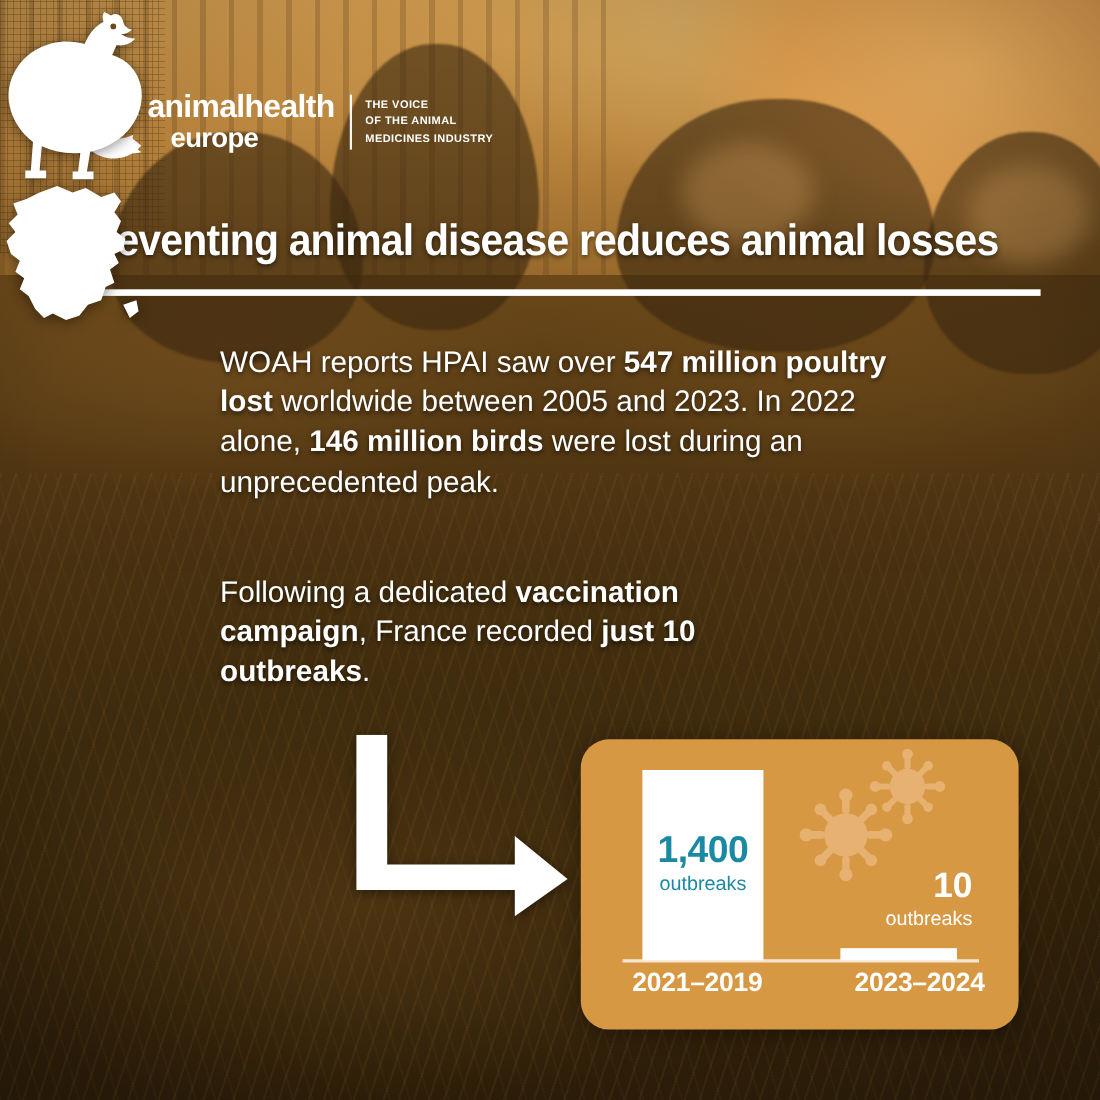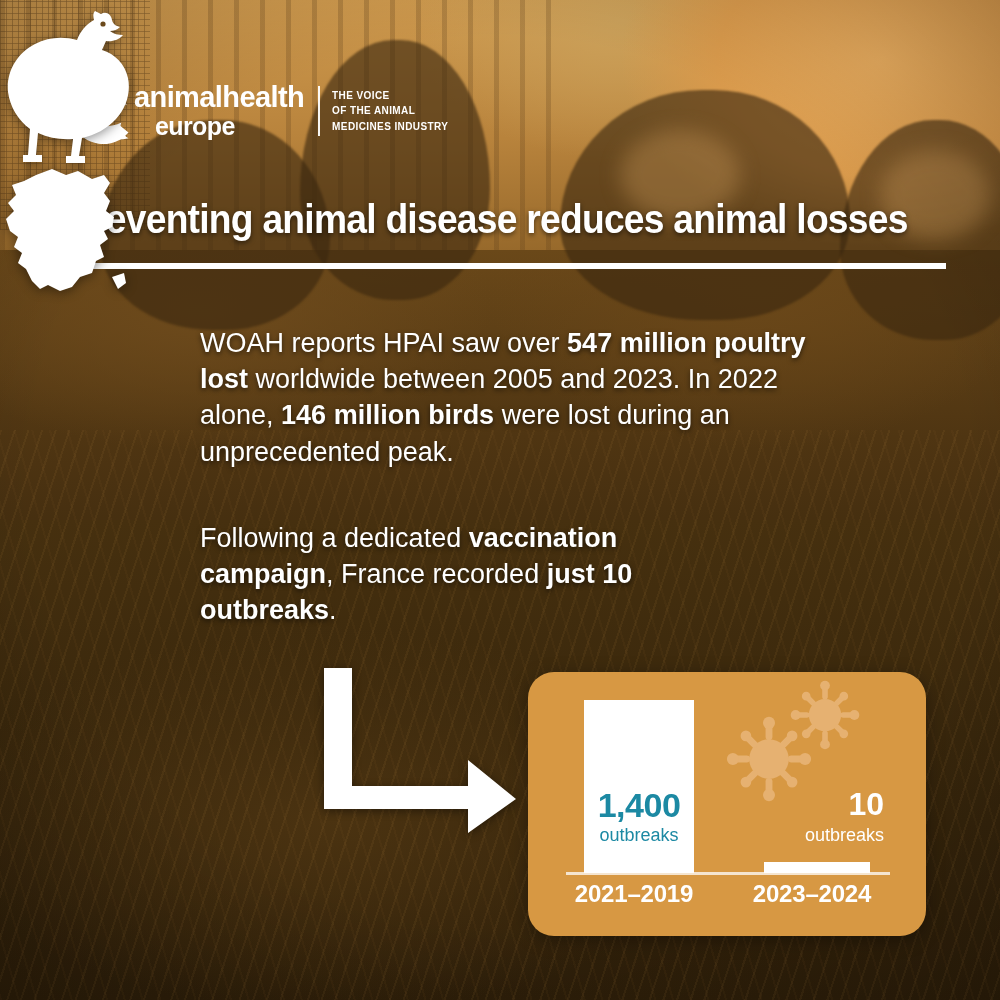--- a/index.html
+++ b/index.html
@@ -70,21 +70,21 @@
   .rule{position:absolute;left:68px;top:263px;width:878px;height:6px;background:#fff;}
 
   
   .blk{position:absolute;color:#fff;}
   .blk .txt{
     font-size:27px;line-height:1.34;color:#fff;
     text-shadow:0 2px 5px rgba(0,0,0,.6);
   }
   .blk .txt b{font-weight:bold;}
 
-  #blk-poultry{left:200px;top:325px;width:620px;}
+  #blk-poultry{left:200px;top:311px;width:620px;}
   #icon-chicken{left:60px;top:322px;width:135px;height:165px;}
   #blk-france{left:200px;top:520px;width:520px;}
   #icon-france{left:66px;top:534px;width:128px;height:132px;}
   #icon-chicken svg,#icon-france svg{display:block;width:100%;height:100%;
     filter:drop-shadow(0 2px 6px rgba(0,0,0,.45));}
 
   
   #arrow{position:absolute;left:318px;top:668px;width:200px;height:165px;}
   #arrow svg{display:block;width:100%;height:100%;filter:drop-shadow(0 2px 5px rgba(0,0,0,.45));}
 
@@ -97,31 +97,31 @@
   .germ{position:absolute;opacity:1;}
   .germ svg{display:block;width:100%;height:100%;}
 
   .plot{position:absolute;left:0;top:0;width:398px;height:264px;}
   .baseline{position:absolute;left:38px;top:200px;width:324px;height:3px;background:rgba(255,255,255,.75);}
 
   .bar-big{position:absolute;left:56px;top:28px;width:110px;height:173px;background:#fff;}
   .bar-small{position:absolute;left:236px;top:190px;width:106px;height:11px;background:#fff;}
 
   .val-big{position:absolute;left:56px;top:84px;width:110px;text-align:center;color:#1c89a3;}
-  .val-big .num{font-size:34px;font-weight:bold;line-height:1;letter-spacing:-.5px;margin-top:32px;}
+  .val-big .num{font-size:34px;font-weight:bold;line-height:1;letter-spacing:-.5px;}
   .val-big .unit{font-size:18px;line-height:1.25;margin-top:2px;}
 
   .val-small{position:absolute;left:222px;top:116px;width:134px;text-align:right;color:#fff;}
   .val-small .num{font-size:32px;font-weight:bold;line-height:1;}
   .val-small .unit{font-size:18px;line-height:1.25;margin-top:4px;}
 
   .xlab{position:absolute;top:208px;color:#fff;font-size:24px;font-weight:bold;
          letter-spacing:-.2px;text-align:center;}
   #xlab-0{left:26px;width:160px;}
-  #xlab-1{left:204px;width:160px;}
+  #xlab-1{left:228px;width:160px;}
 </style>
 </head>
 <body>
 
 <div id="page">
 
   <div class="bg">
     <div class="bg-sky"></div>
     <div class="coop-bars"></div>
     <div class="coop-mesh"></div>

